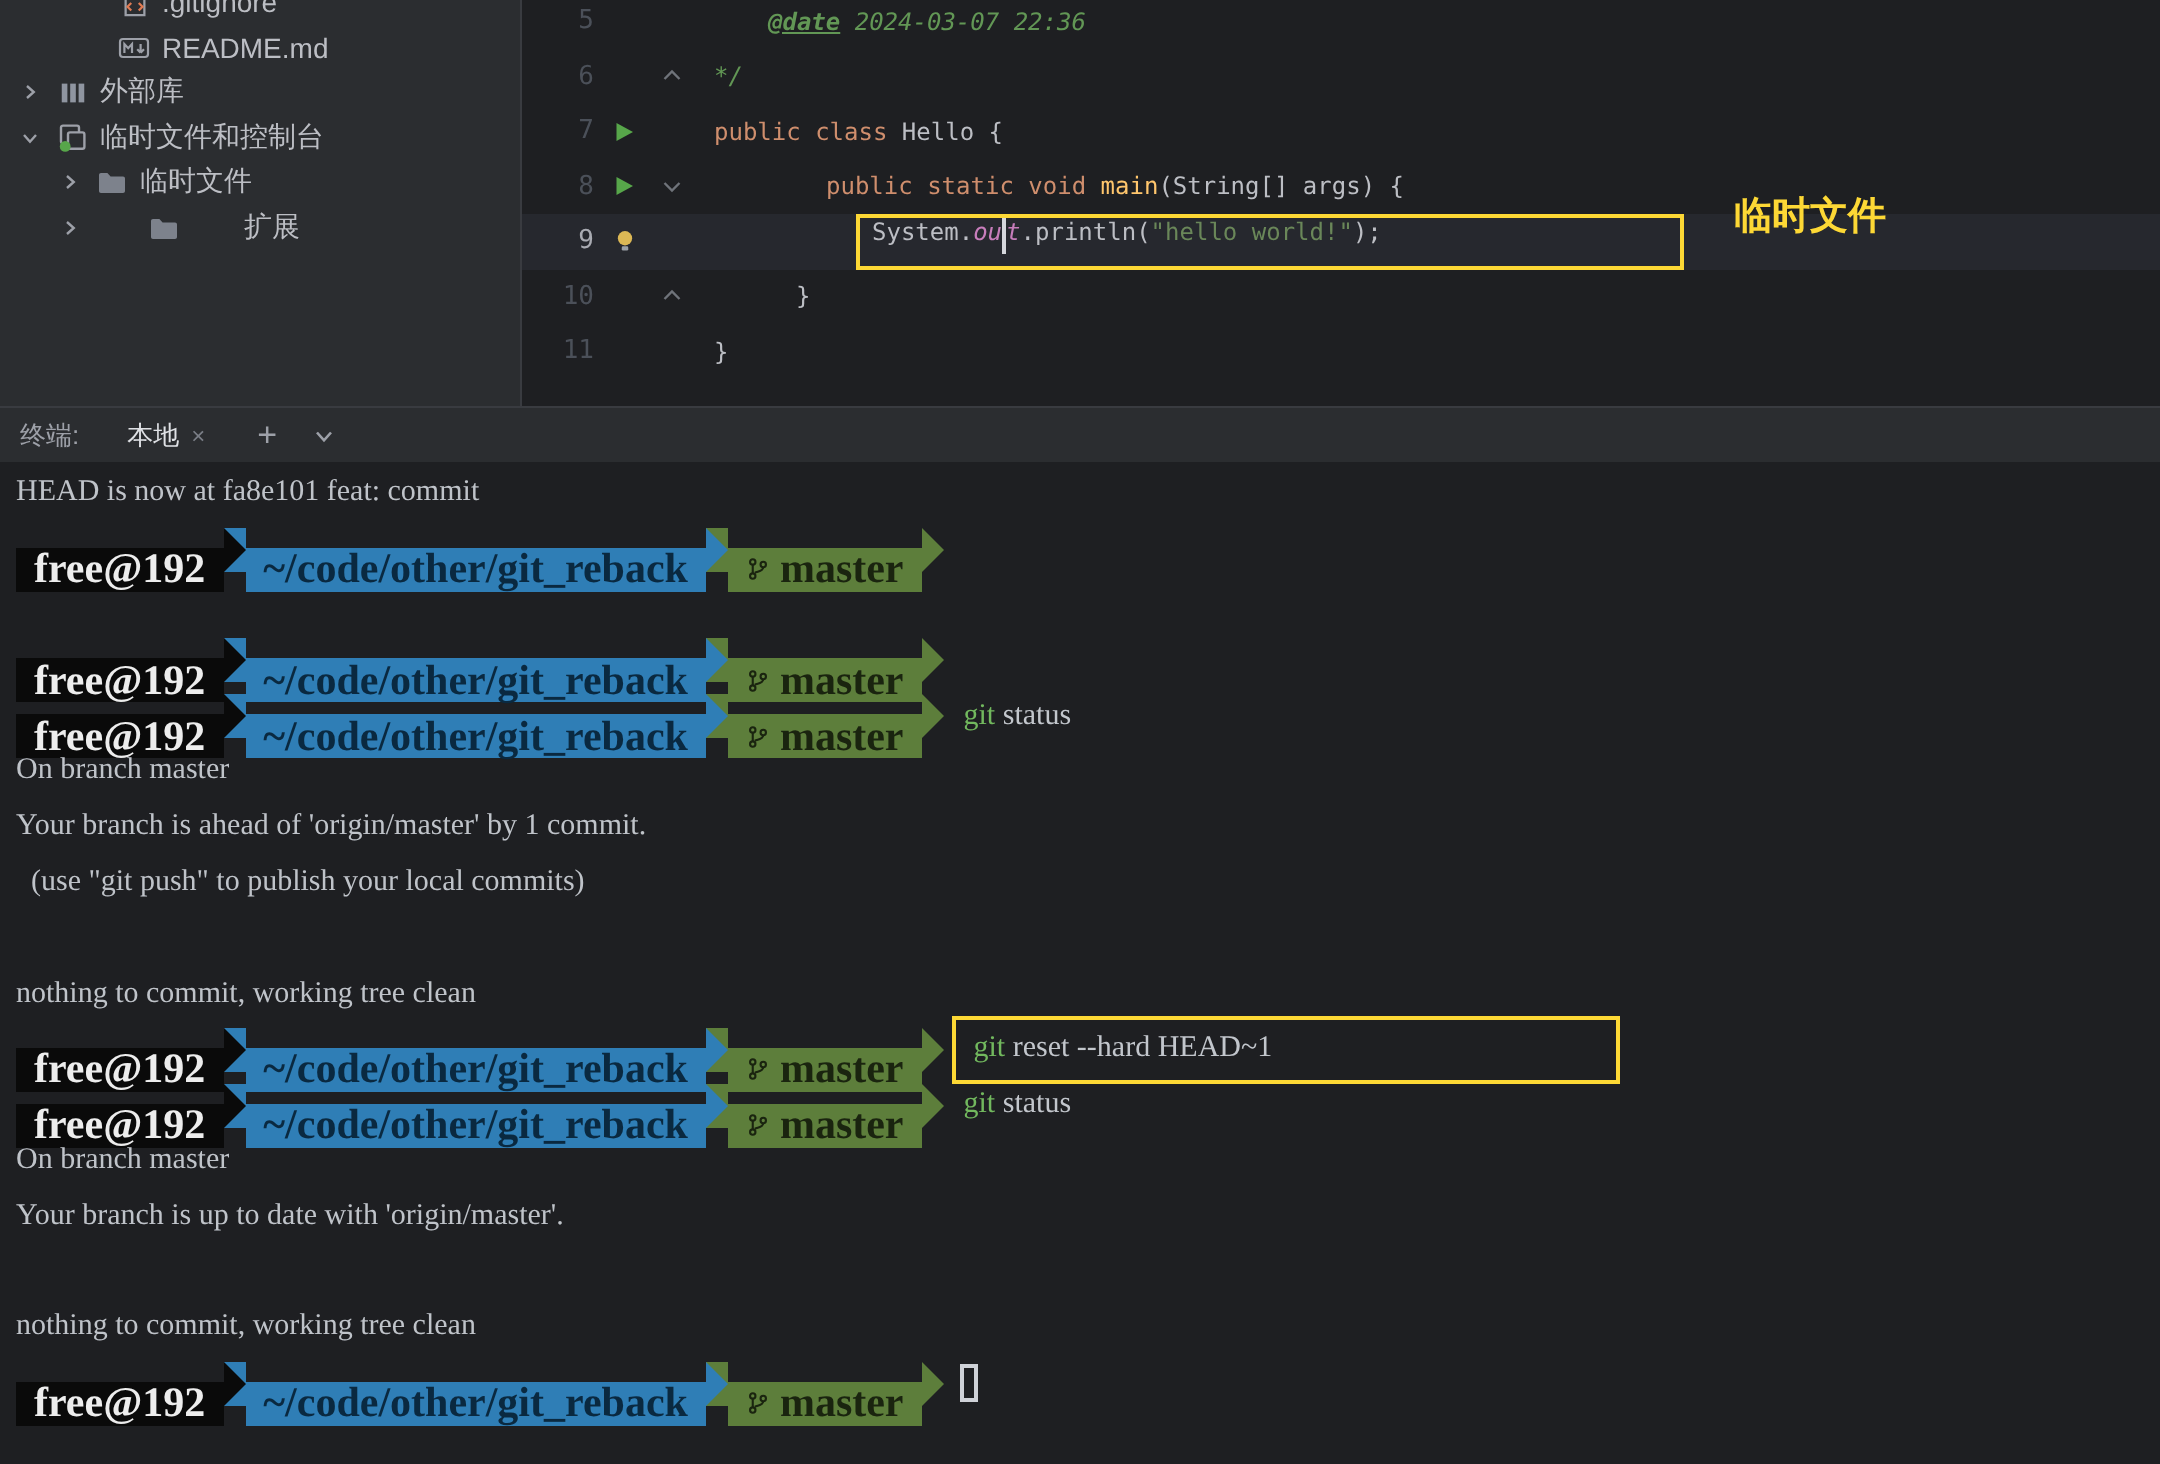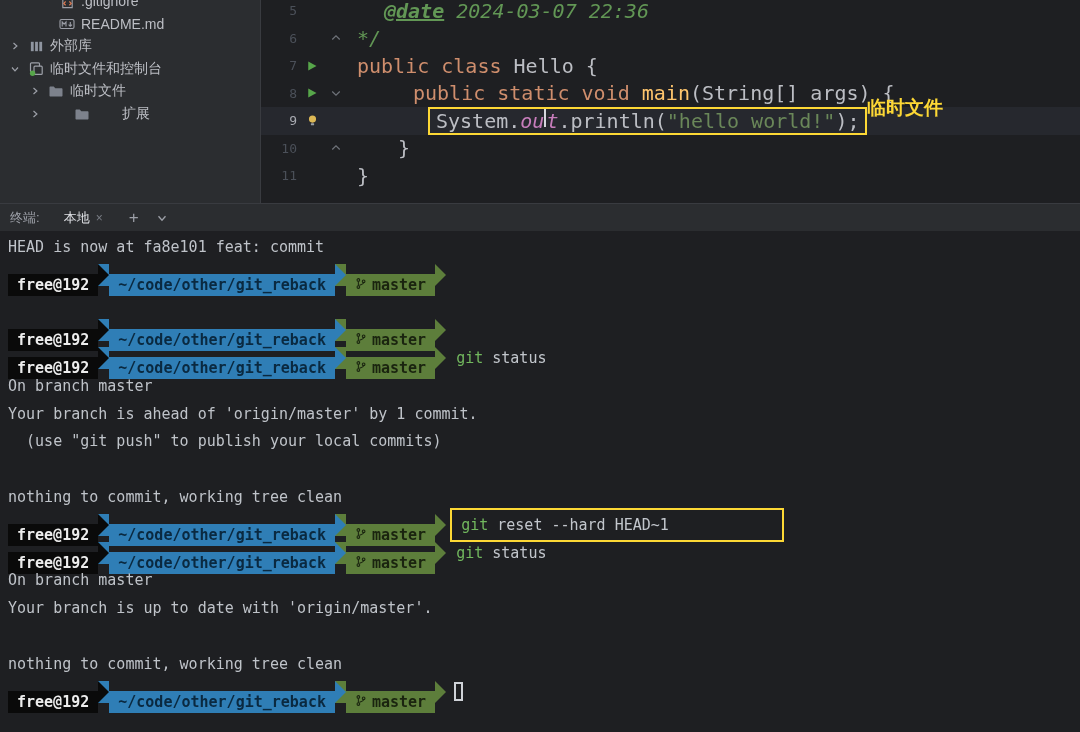--- a/index.html
+++ b/index.html
@@ -20,21 +20,21 @@
   .tree-row .chev-icon{ width:14px; height:14px; display:inline-flex; align-items:center; justify-content:center; flex:none; }
   .tree-row .t-icon{ width:16px; height:16px; display:inline-flex; align-items:center; justify-content:center; margin:0 6px 0 6px; flex:none; }
   .editor{ flex:1; position:relative; overflow:hidden; background:#1e1f22; }
   .ed-lines{ margin-top:-3px; }
   .ed-line{ display:flex; align-items:center; height:27.5px; }
   .ed-line.current{ background:#26282e; }
   .gutter-num{ width:36px; flex:none; text-align:right; font-size:13px; color:#4b5059; }
   .ed-line.current .gutter-num{ color:#a9abb2; }
   .gutter-run{ width:30px; flex:none; display:flex; justify-content:center; align-items:center; }
   .gutter-fold{ width:18px; flex:none; display:flex; justify-content:center; align-items:center; }
-  .code{ white-space:pre; font-size:20px; color:#bcbec4; display:flex; align-items:center; }
+  .code{ white-space:pre; font-size:12px; color:#bcbec4; display:flex; align-items:center; }
   .tok-kw{ color:#cf8e6d; }
   .tok-plain{ color:#bcbec4; }
   .tok-method{ color:#ffc66d; }
   .tok-field{ color:#c77dbb; font-style:italic; }
   .tok-str{ color:#6a8759; }
   .tok-cmt{ color:#629755; font-style:italic; }
   .tok-doctag{ color:#629755; font-style:italic; font-weight:bold; text-decoration:underline; }
   .caret{ display:inline-block; width:2px; height:18px; background:#d5d7dc; vertical-align:middle; }
   .code-box{
     display:inline-flex; height:28px;
@@ -52,23 +52,23 @@
     display:flex; align-items:center; padding:0 10px;
     font-family:"Liberation Sans", sans-serif; font-size:13px; color:#9da0a8;
   }
   .term-bar .bar-label{ margin-right:24px; }
   .term-bar .tab{ color:#dfe1e5; display:inline-flex; align-items:center; gap:6px; cursor:default; }
   .term-bar .tab .x{ color:#7a7e86; font-size:12px; }
   .term-bar .plus{ margin-left:26px; font-size:17px; color:#9da0a8; }
   .term-bar .bar-chev{ margin-left:16px; display:inline-flex; }
   
   .term{ height:501px; padding:2px 0 0 8px; font-size:15px; color:#bfc3c9; overflow:hidden; }
-  .t-line{ height:27.8px; display:flex; align-items:center; white-space:pre; }
+  .t-line{ height:27.8px; display:flex; align-items:center; white-space:pre;font-family:Liberation Serif, serif; }
   .prompt{ display:inline-flex; align-items:center; height:22px; }
-  .p-seg{ height:22px; display:inline-flex; align-items:center; padding:0 9px; font-weight:bold; font-size:15px;margin-top:20px; }
+  .p-seg{ height:22px; display:inline-flex; align-items:center; padding:0 9px; font-weight:bold; font-size:21px;margin-top:20px; }
   .p-branch{ gap:5px; }
   .p-arr{ position:relative; width:11px; height:22px; flex:none; }
   .p-arr::after{
     content:''; position:absolute; left:0; top:0;
     border-top:11px solid transparent; border-bottom:11px solid transparent;
     border-left:11px solid currentColor;
   }
   .cmd{ margin-left:10px; }
   .cmd-box{
     display:inline-flex; align-items:center; height:34px;

